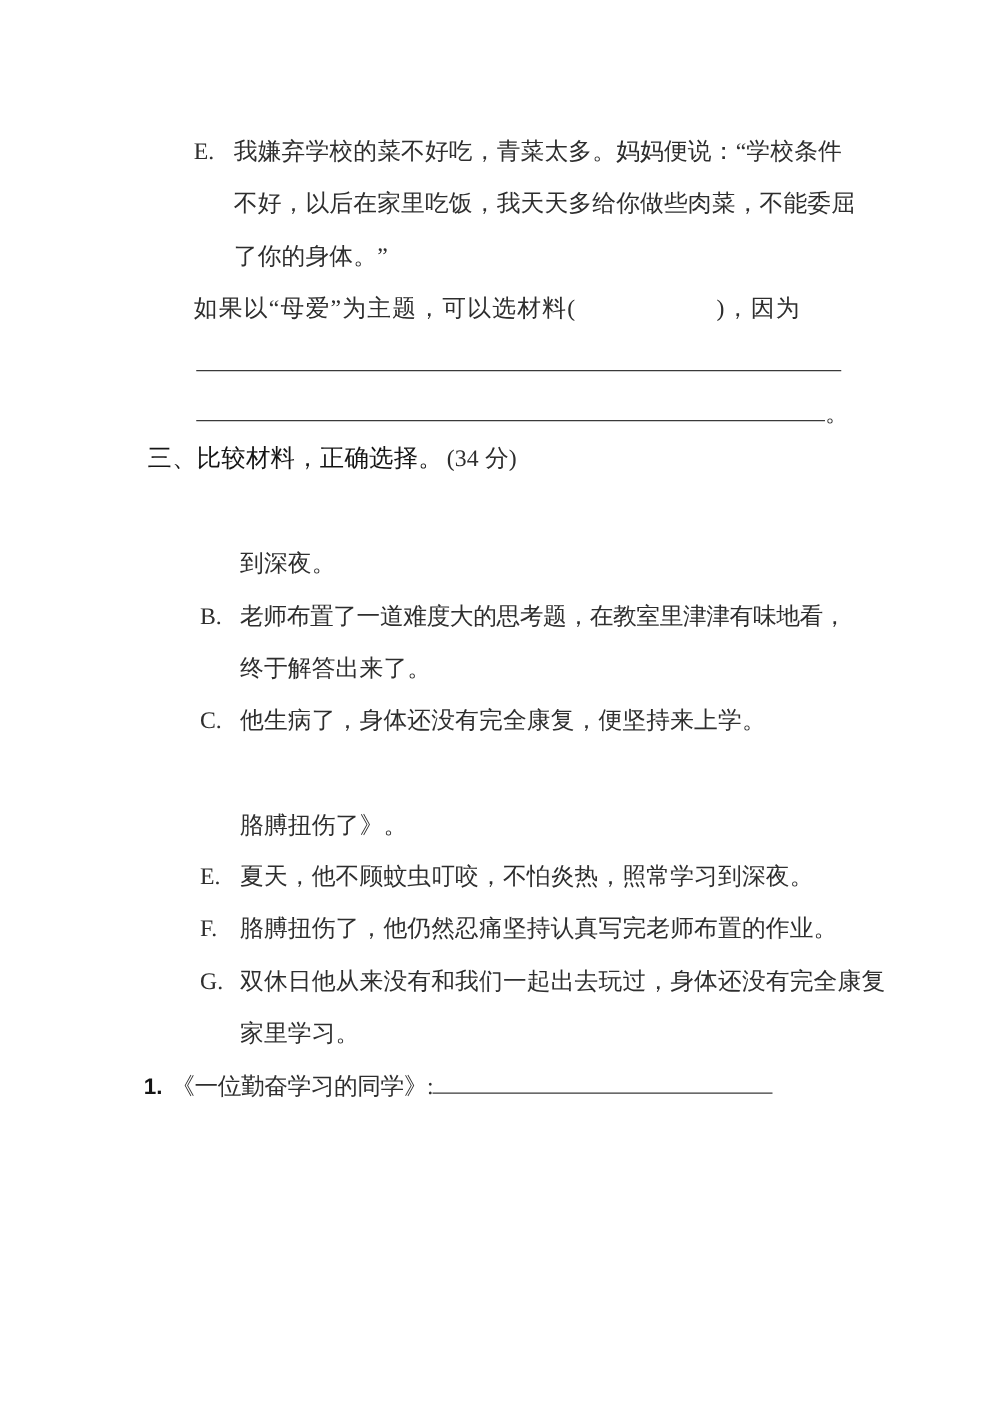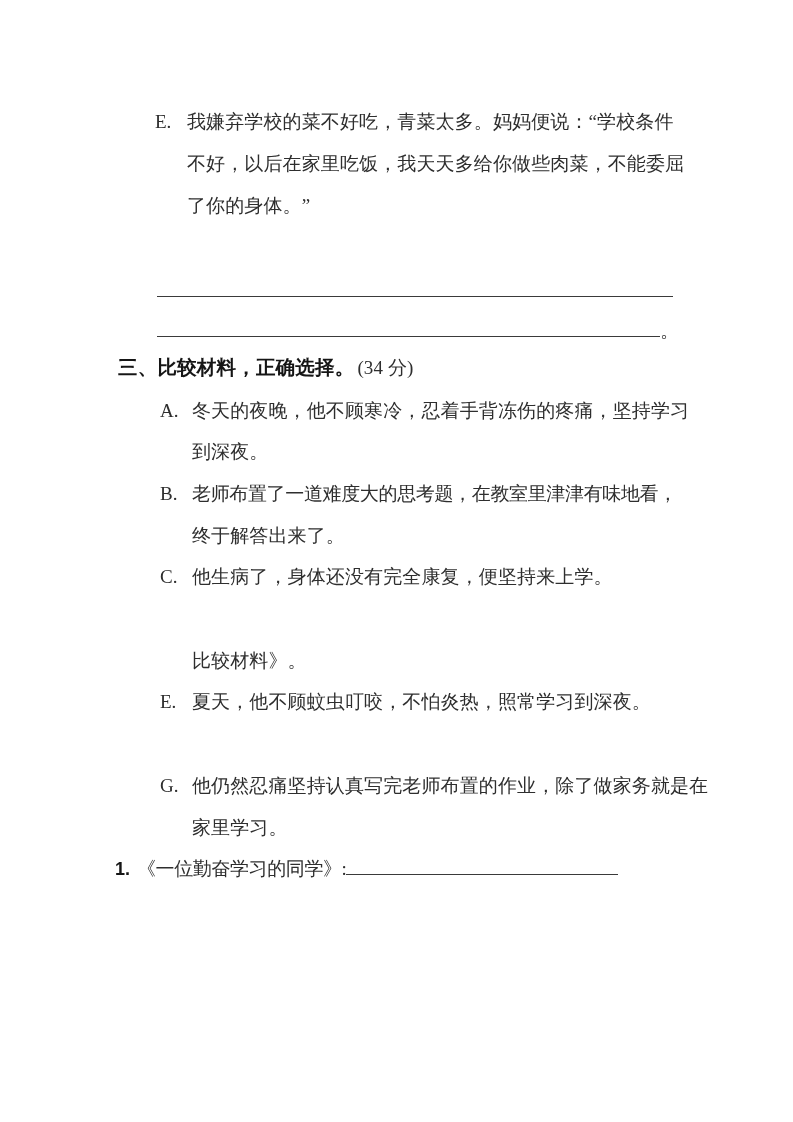--- a/index.html
+++ b/index.html
@@ -48,21 +48,21 @@
     border-bottom: 1.5px solid #3a3a3a;
   }
   .blank-inline {
     display: inline-block;
     height: 22px;
     border-bottom: 1.5px solid #3a3a3a;
     vertical-align: baseline;
   }
   .heading {
     font-family: "Liberation Sans", sans-serif;
-    font-weight: 700;
+    font-weight: 400;
     font-size: 19.5px;
     letter-spacing: 0.2px;
     color: #151515;
   }
   .score {
     margin-left: 3px;
   }
   .q-num {
     display: inline-block;
     width: 22px;
@@ -79,53 +79,56 @@
 <body>
 
 <div class="page">
 
   <div class="row" style="top:108px;left:155px">
     <span class="opt-lbl">E.</span><span class="txt">我嫌弃学校的菜不好吃，青菜太多。妈妈便说：“学校条件</span>
   </div>
   <div class="row txt" style="top:150px;left:187px">不好，以后在家里吃饭，我天天多给你做些肉菜，不能委屈</div>
   <div class="row txt" style="top:192px;left:187px">了你的身体。”</div>
 
+  <div class="row" style="top:234px;left:155px">
+    <span class="txt wide">如果以“母爱”为主题，可以选材料(</span><span class="paren-gap"></span><span class="txt wide">)，因为</span>
+  </div>
 
   <div class="blank-line" style="top:268px;left:157px;width:516px"></div>
   <div class="row" style="top:310px;left:157px">
     <span class="blank-inline" style="width:503px;height:26px"></span><span class="txt">。</span>
   </div>
 
   <div class="row" style="top:353px;left:118px">
     <span class="heading">三、比较材料，正确选择。</span><span class="txt score">(34 分)</span>
   </div>
 
-  <div class="row" style="top:397px;left:160px">
-    <span class="opt-lbl">A.</span><span class="txt">冬天的夜晚，他不顾寒冷，忍着手背冻伤的疼痛，坚持学习</span>
-  </div>
   <div class="row txt" style="top:438px;left:192px">到深夜。</div>
 
   <div class="row" style="top:480px;left:160px">
     <span class="opt-lbl">B.</span><span class="txt" style="letter-spacing:-0.35px">老师布置了一道难度大的思考题，在教室里津津有味地看，</span>
   </div>
   <div class="row txt" style="top:522px;left:192px">终于解答出来了。</div>
 
   <div class="row" style="top:563px;left:160px">
     <span class="opt-lbl">C.</span><span class="txt">他生病了，身体还没有完全康复，便坚持来上学。</span>
   </div>
 
-  <div class="row txt" style="top:647px;left:192px">比较材料》。</div>
+  <div class="row txt" style="top:647px;left:192px">胳膊扭伤了》。</div>
 
   <div class="row" style="top:688px;left:160px">
     <span class="opt-lbl">E.</span><span class="txt">夏天，他不顾蚊虫叮咬，不怕炎热，照常学习到深夜。</span>
   </div>
 
+  <div class="row" style="top:730px;left:160px">
+    <span class="opt-lbl">F.</span><span class="txt">胳膊扭伤了，他仍然忍痛坚持认真写完老师布置的作业。</span>
+  </div>
 
   <div class="row" style="top:772px;left:160px">
-    <span class="opt-lbl">G.</span><span class="txt">他仍然忍痛坚持认真写完老师布置的作业，除了做家务就是在</span>
+    <span class="opt-lbl">G.</span><span class="txt">双休日他从来没有和我们一起出去玩过，身体还没有完全康复</span>
   </div>
   <div class="row txt" style="top:814px;left:192px">家里学习。</div>
 
   <div class="row" style="top:852px;left:115px">
     <span class="q-num">1.</span><span class="txt" style="letter-spacing:-0.4px">《一位勤奋学习的同学》:</span><span class="blank-inline q-blank"></span>
   </div>
 
 
 </div>
 

